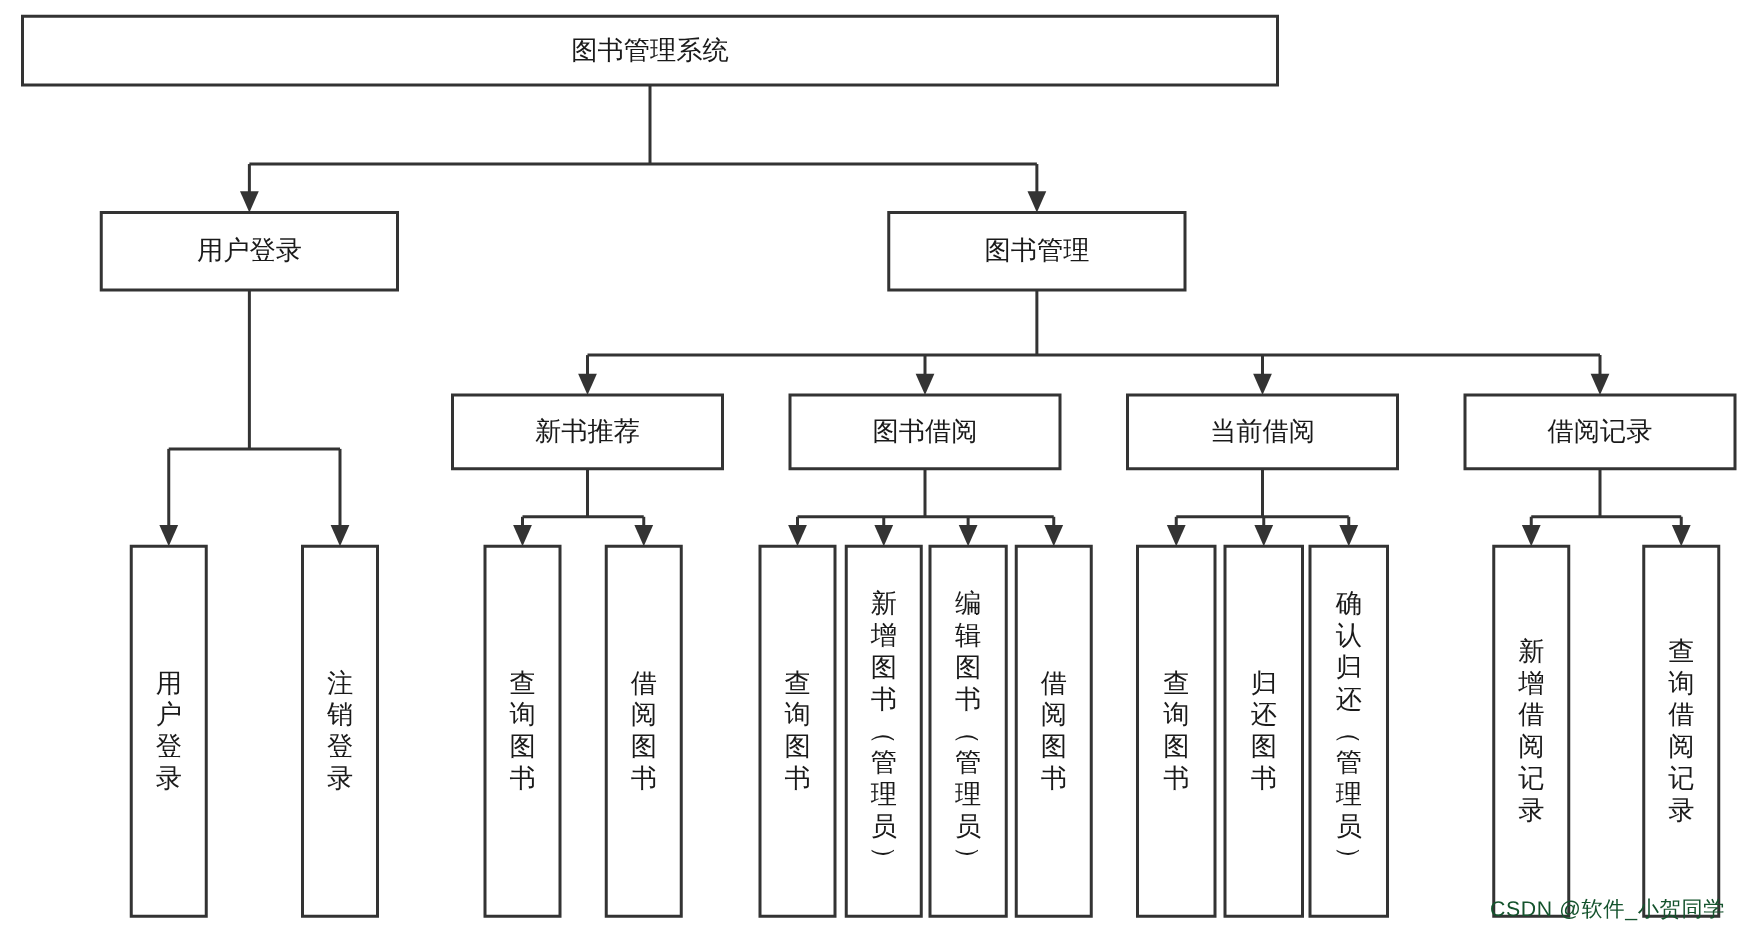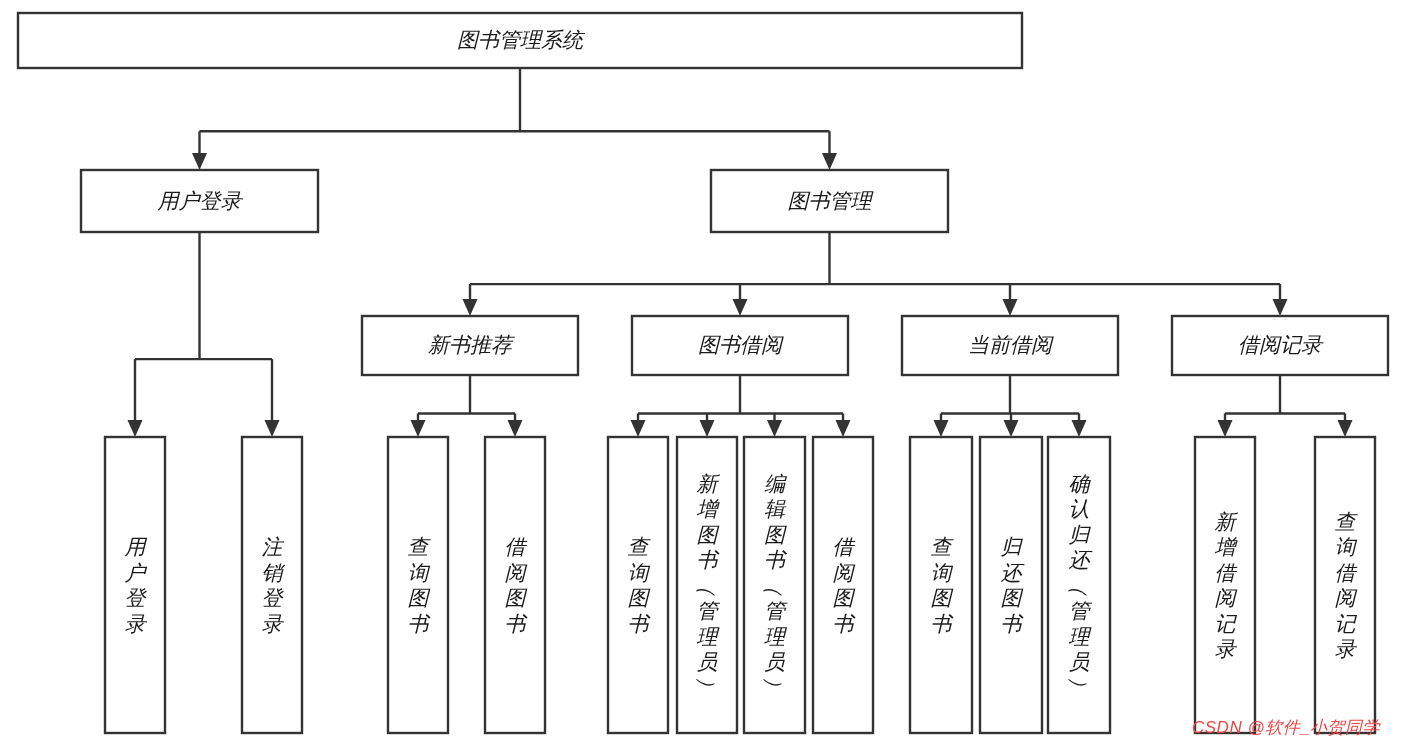--- a/index.html
+++ b/index.html
@@ -11,21 +11,20 @@
     width: 1405px;
     height: 747px;
     font-family: "Liberation Sans", "DejaVu Sans", sans-serif;
     overflow: hidden;
     position: relative;
   }
   #diagram-root {
     position: relative;
     width: 1405px;
     height: 747px;
-    font-style: italic;
   }
   svg.diagram-canvas {
     position: absolute;
     left: 0;
     top: 0;
     width: 1405px;
     height: 747px;
   }
   .node-box {
     fill: #ffffff;
@@ -46,21 +45,21 @@
     font-family: "Liberation Sans", "DejaVu Sans", sans-serif;
     font-size: 21px;
     fill: #1a1a1a;
     text-anchor: middle;
     dominant-baseline: middle;
   }
   .watermark-text {
     position: absolute;
     font-family: "Liberation Sans", "DejaVu Sans", sans-serif;
     font-size: 17px;
-    color: #ef4444;
+    color: #14532d;
     white-space: nowrap;
     letter-spacing: 0.5px;
     pointer-events: none;
     text-align: right;
   }
 </style>
 </head>
 <body>
 
 <div id="diagram-root">

